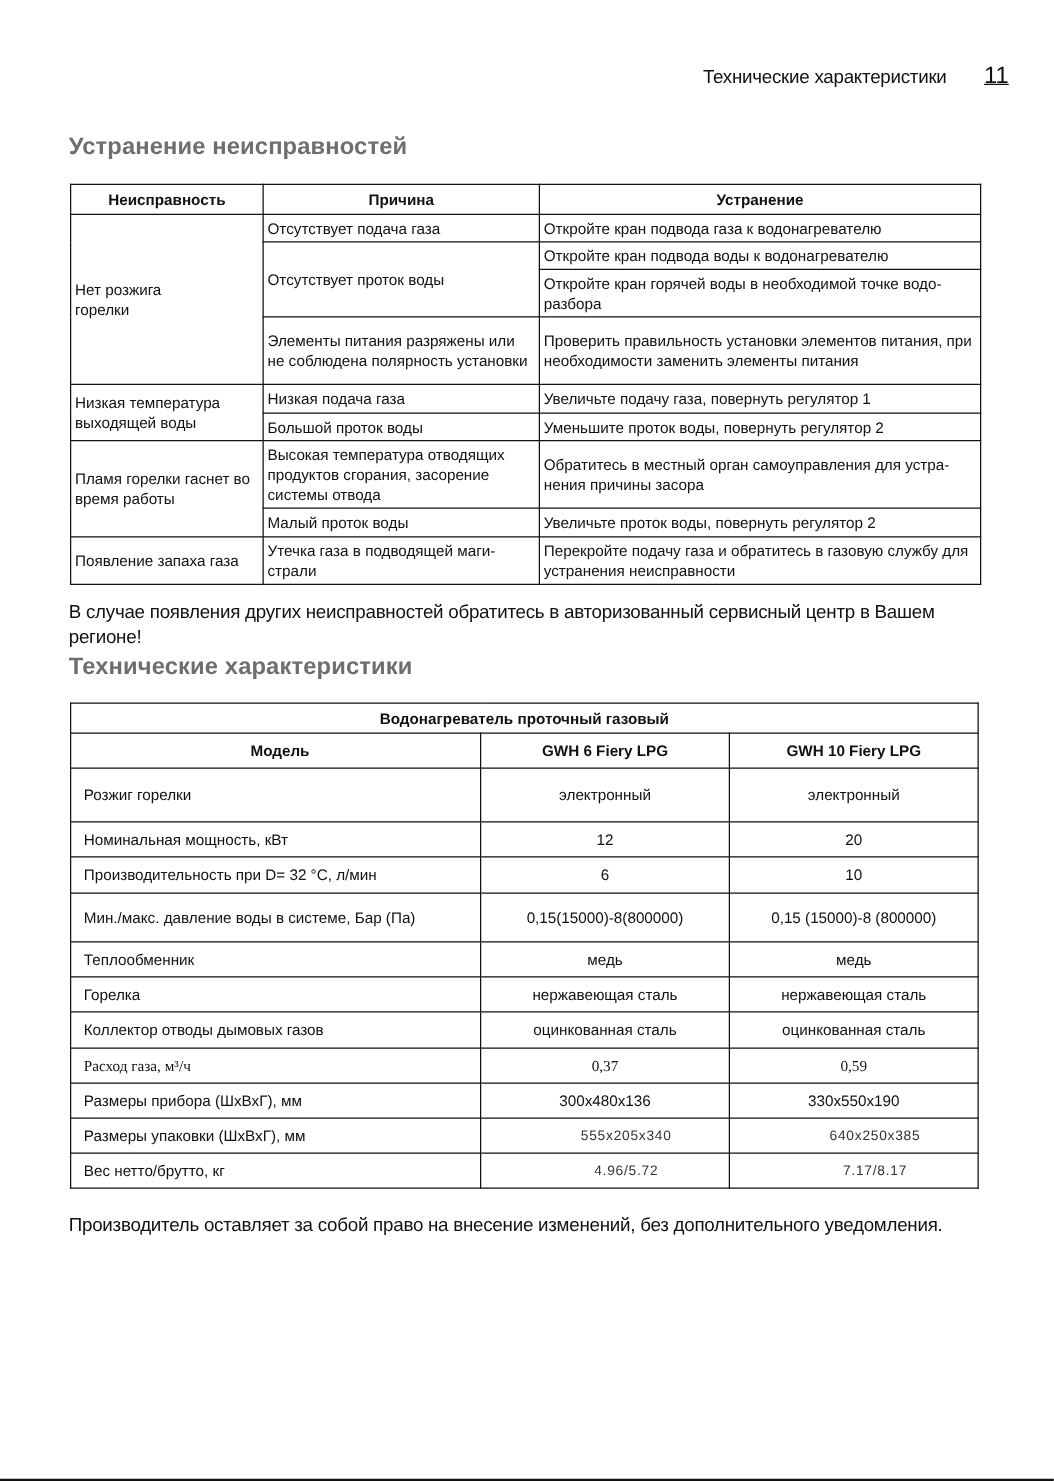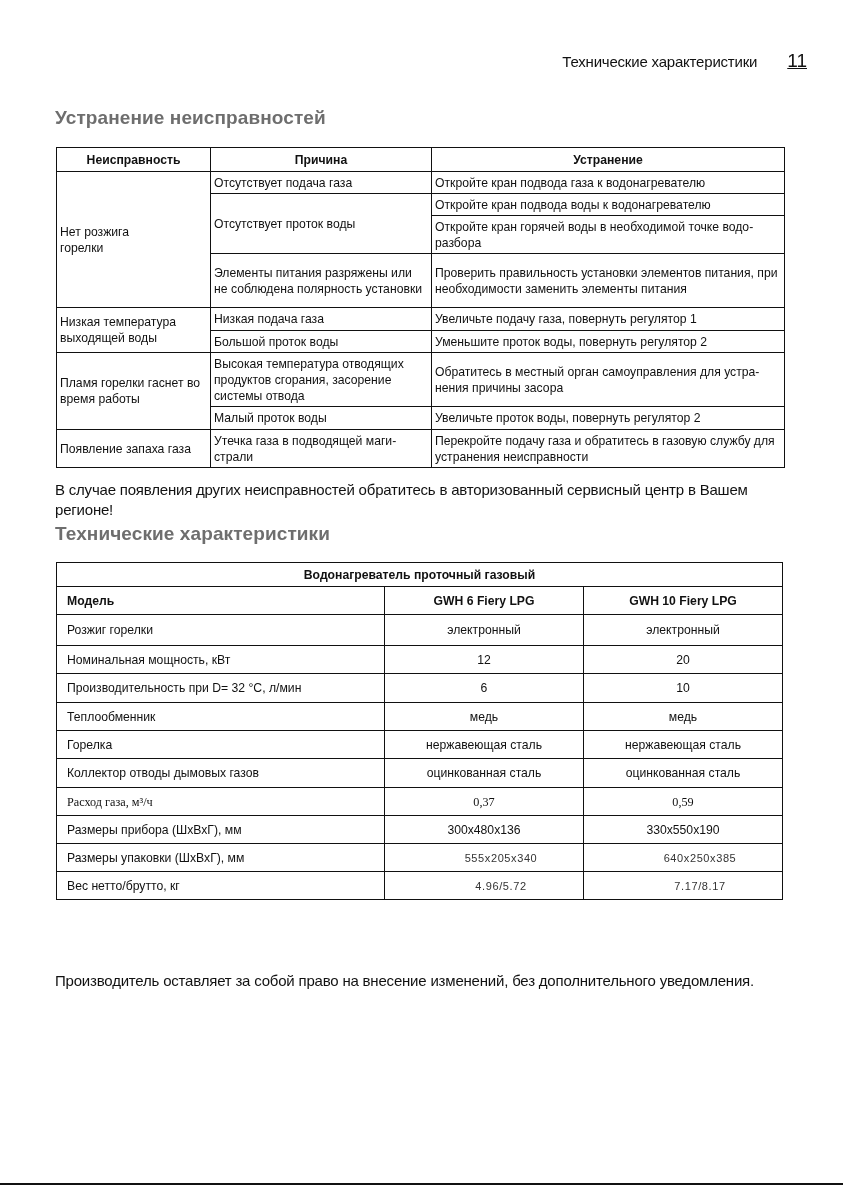--- a/index.html
+++ b/index.html
@@ -36,21 +36,21 @@
   #note1 { top: 480px; }
   #note2 { top: 971px; }
 
   #spec-table { left: 56px; top: 562px; width: 726px; }
   #spec-table col.s1 { width: 328px; }
   #spec-table col.s2 { width: 199px; }
   #spec-table col.s3 { width: 199px; }
   #spec-table td { padding: 0 10px; }
   #spec-table td.val { text-align: center; }
   #spec-table td.val.mono { color: #333; font-size: 11px; letter-spacing: 0.6px; padding-left: 44px; }
-  #spec-table th.model-label { text-align: left; padding-left: 10px; margin-top: 24px; }
+  #spec-table th.model-label { text-align: center; padding-left: 10px; margin-top: 24px; }
 
   .bottom-rule { position: absolute; left: 0; right: 0; top: 1183px; height: 2px; background: #111; }
 </style>
 </head>
 <body>
 
 <div class="running-header">
   <span class="hdr-title">Технические характеристики</span>
   <span class="page-num">11</span>
 </div>
@@ -127,34 +127,39 @@
     <tr style="height:24px">
       <th colspan="3">Водонагреватель проточный газовый</th>
     </tr>
     <tr style="height:28px">
       <th class="model-label">Модель</th>
       <th>GWH 6 Fiery LPG</th>
       <th>GWH 10 Fiery LPG</th>
     </tr>
   </thead>
   <tbody id="spec-body">
-      <tr style="height: 31px;">
+      <tr style="height: 43px;">
         <td>Розжиг горелки</td>
         <td class="val">электронный</td>
         <td class="val">электронный</td>
       </tr>
       <tr style="height: 28px;">
         <td>Номинальная мощность, кВт</td>
         <td class="val">12</td>
         <td class="val">20</td>
       </tr>
       <tr style="height: 29px;">
         <td>Производительность при D= 32 °C, л/мин</td>
         <td class="val">6</td>
         <td class="val">10</td>
+      </tr>
+      <tr style="height: 39px;">
+        <td>Мин./макс. давление воды в системе, Бар (Па)</td>
+        <td class="val">0,15(15000)-8(800000)</td>
+        <td class="val">0,15 (15000)-8  (800000)</td>
       </tr>
       <tr style="height: 28px;">
         <td>Теплообменник</td>
         <td class="val">медь</td>
         <td class="val">медь</td>
       </tr>
       <tr style="height: 28px;">
         <td>Горелка</td>
         <td class="val">нержавеющая сталь</td>
         <td class="val">нержавеющая сталь</td>

